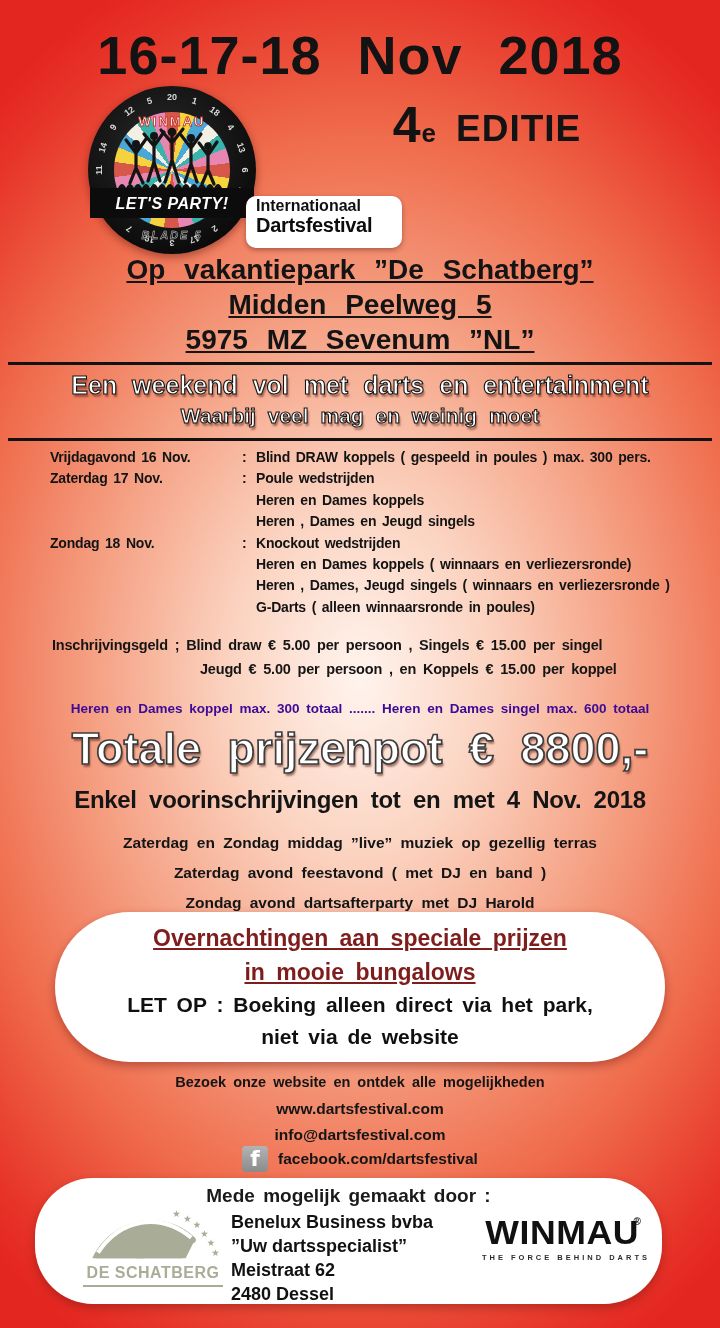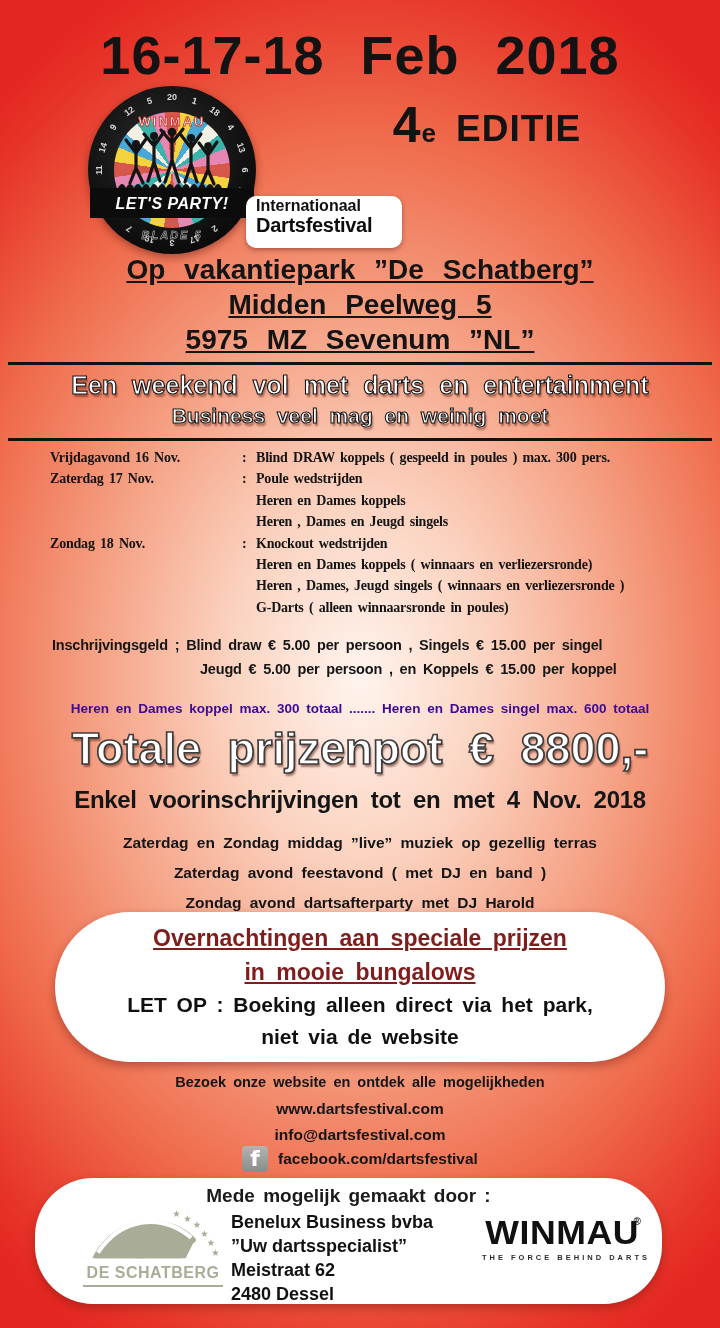--- a/index.html
+++ b/index.html
@@ -45,21 +45,21 @@
   #badge .badge-top{font-size:16px;font-weight:bold;color:#101010;line-height:13px;}
   #badge .badge-main{font-size:20px;font-weight:bold;color:#0d0d0d;line-height:26px;letter-spacing:-.3px;}
   
   #venue{top:252px;text-decoration:underline;}
   #venue div{font-size:28px;font-weight:bold;line-height:35px;word-spacing:11px;color:#141414;}
   #rule1{top:362px;} #rule2{top:438px;}
   #tagline1{top:371px;font-size:25px;font-weight:bold;word-spacing:8px;}
   #tagline2{top:404px;font-size:21px;font-weight:bold;word-spacing:6px;}
   
   #schedule{left:50px;top:447px;width:660px;font-size:14px;font-weight:bold;letter-spacing:-.2px;word-spacing:2px;color:#131313;}
-  .sched-row{display:flex;line-height:21.4px;font-family:Liberation Serif, serif;}
+  .sched-row{display:flex;line-height:21.4px;}
   .sched-label{width:192px;flex:none;}
   .sched-colon{width:14px;flex:none;}
   .sched-text{flex:1;}
   
   #fees1{left:52px;top:637px;font-size:14.5px;font-weight:bold;letter-spacing:-.2px;word-spacing:3px;}
   #fees2{left:200px;top:661px;font-size:14.5px;font-weight:bold;letter-spacing:-.2px;word-spacing:3px;}
   #limits{top:701px;font-size:13.5px;font-weight:bold;color:#3c0a96;word-spacing:3px;}
   
   #prize{top:722px;font-size:45px;font-weight:bold;word-spacing:14px;line-height:54px;
     -webkit-text-stroke:1.7px #3d3d3d;}
@@ -93,21 +93,21 @@
   #winmau-logo .wm-name{font-size:33px;font-weight:bold;letter-spacing:.5px;line-height:34px;
     display:inline-block;transform:scaleX(1.08);}
   #winmau-logo .wm-reg{font-size:10px;vertical-align:top;font-weight:bold;}
   #winmau-logo .wm-tag{font-size:7.5px;font-weight:bold;letter-spacing:3px;color:#2c2c2c;margin-top:3px;}
 </style>
 </head>
 <body>
 
 <div id="poster">
 
-  <div id="date-title" class="abs ctr b">16-17-18 Feb 2018</div>
+  <div id="date-title" class="abs ctr b">16-17-18 Nov 2018</div>
 
   <div id="edition" class="abs">
     <span class="ed-num">4</span>
     <span class="ed-sup">e</span>
     <span class="ed-word">EDITIE</span>
   </div>
 
   <div id="board" class="abs">
     <div class="board-outer"></div>
     <div class="board-inner"></div>
@@ -160,21 +160,21 @@
   </div>
 
   <div id="venue" class="abs ctr">
     <div>Op vakantiepark ”De Schatberg”</div>
     <div>Midden Peelweg 5</div>
     <div>5975 MZ Sevenum ”NL”</div>
   </div>
 
   <div id="rule1" class="abs rule"></div>
   <div id="tagline1" class="abs ctr outline-white">Een weekend vol met darts en entertainment</div>
-  <div id="tagline2" class="abs ctr outline-white">Business veel mag en weinig moet</div>
+  <div id="tagline2" class="abs ctr outline-white">Waarbij veel mag en weinig moet</div>
   <div id="rule2" class="abs rule"></div>
 
   <div id="schedule" class="abs">
     <div class="sched-row">
       <div class="sched-label">Vrijdagavond 16 Nov.</div>
       <div class="sched-colon">:</div>
       <div class="sched-text">Blind DRAW koppels ( gespeeld in poules ) max. 300 pers.</div>
     </div>
     <div class="sched-row">
       <div class="sched-label">Zaterdag 17 Nov.</div>

